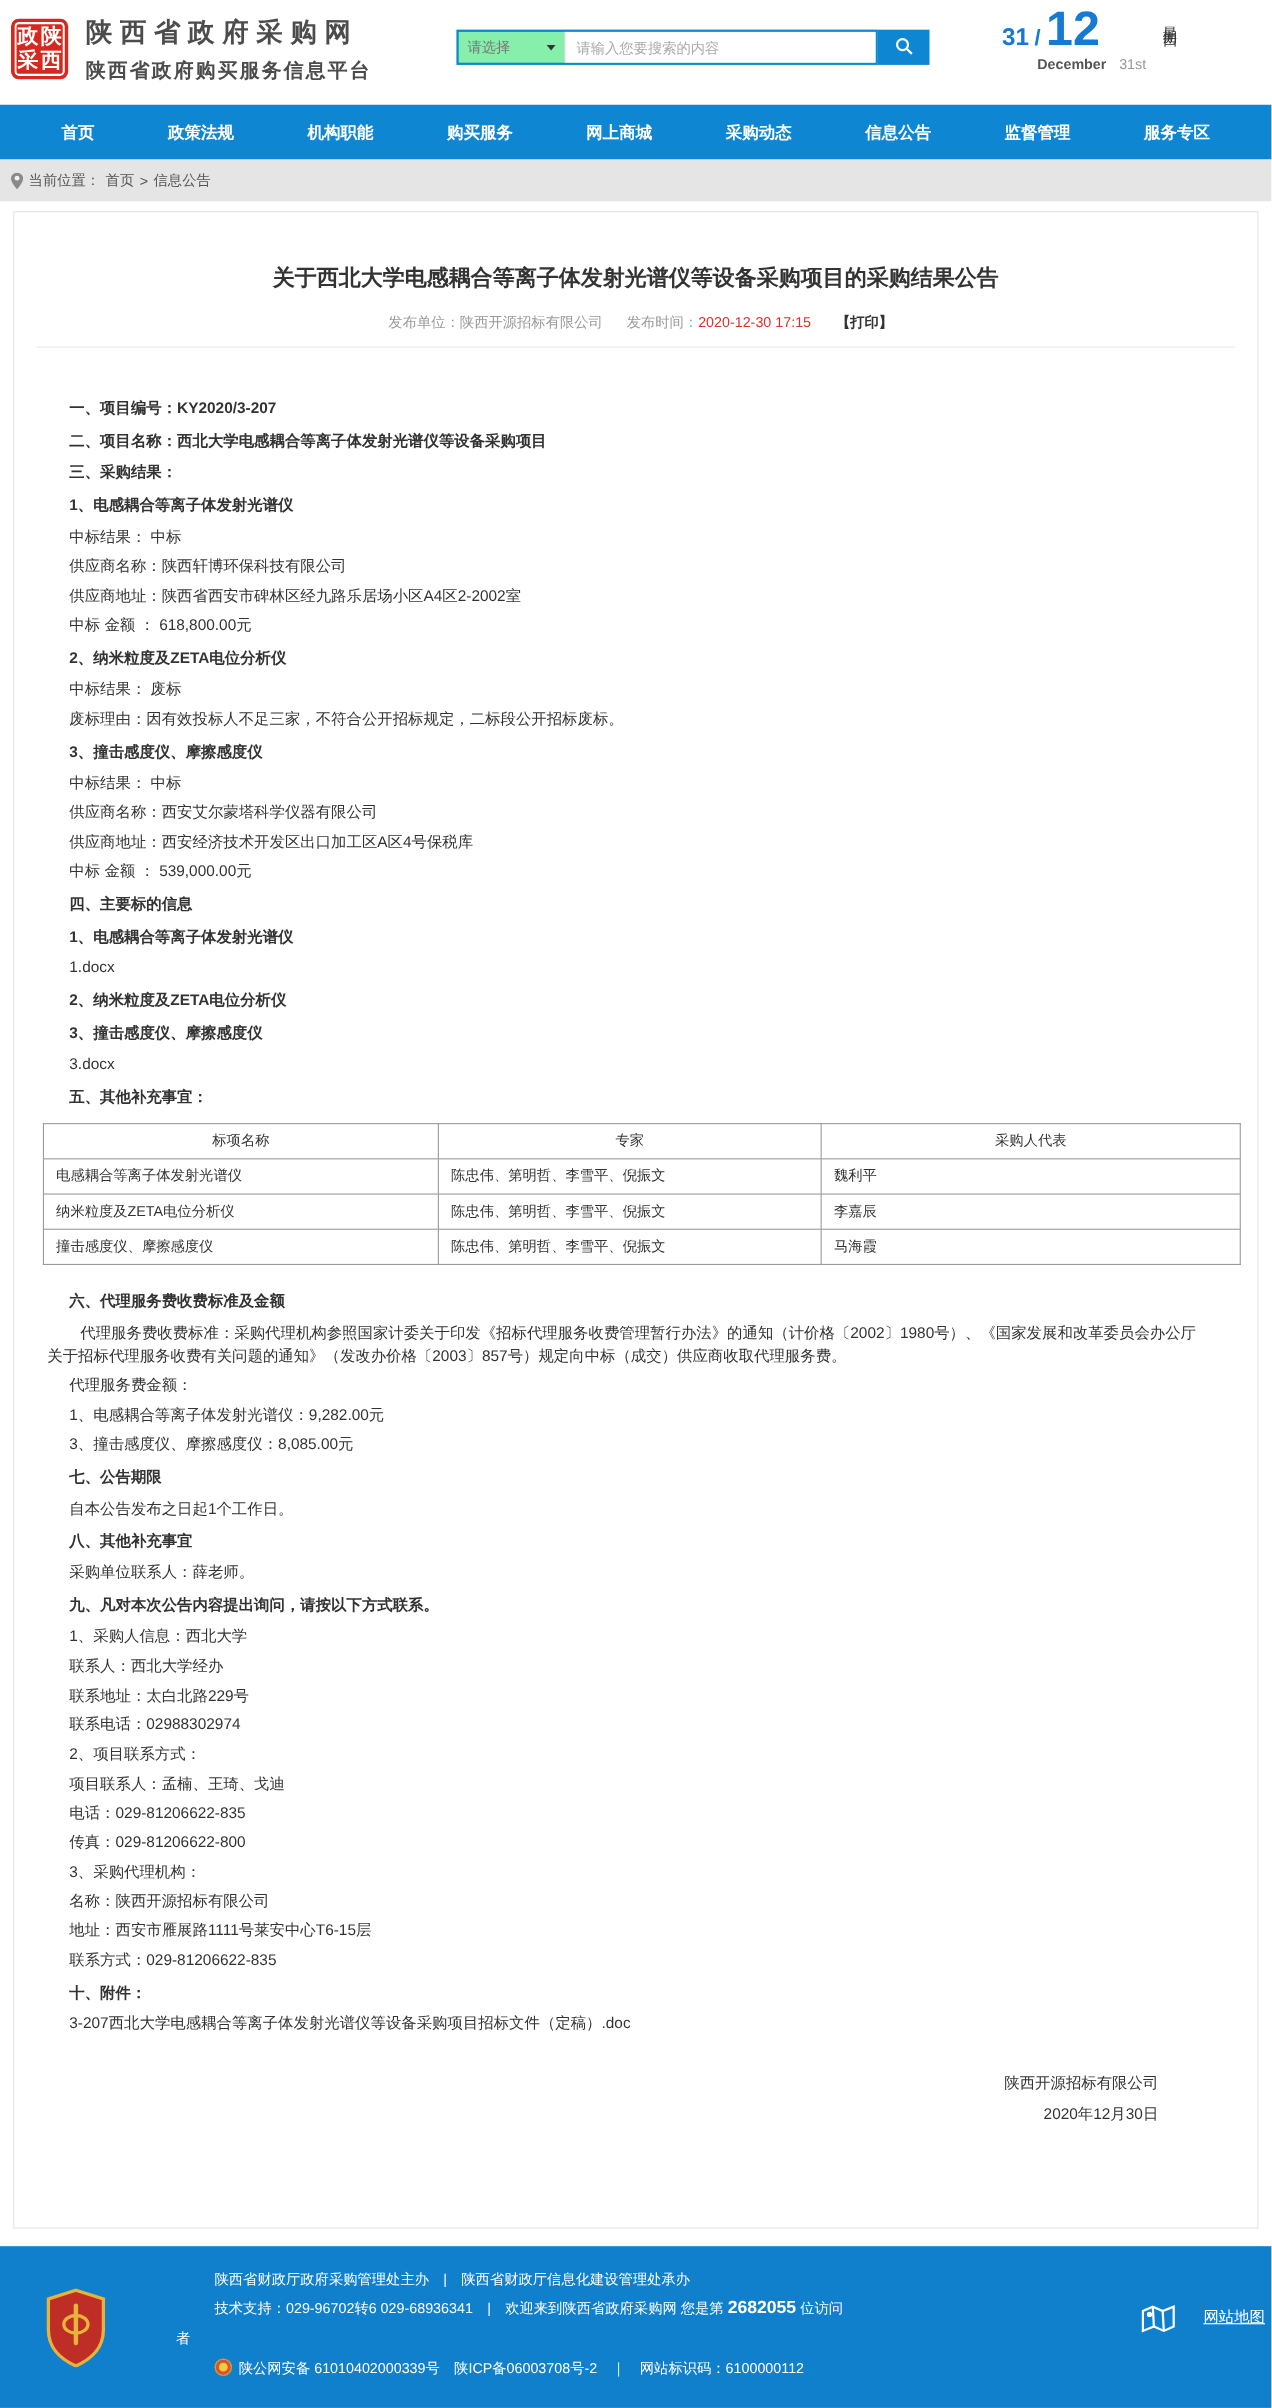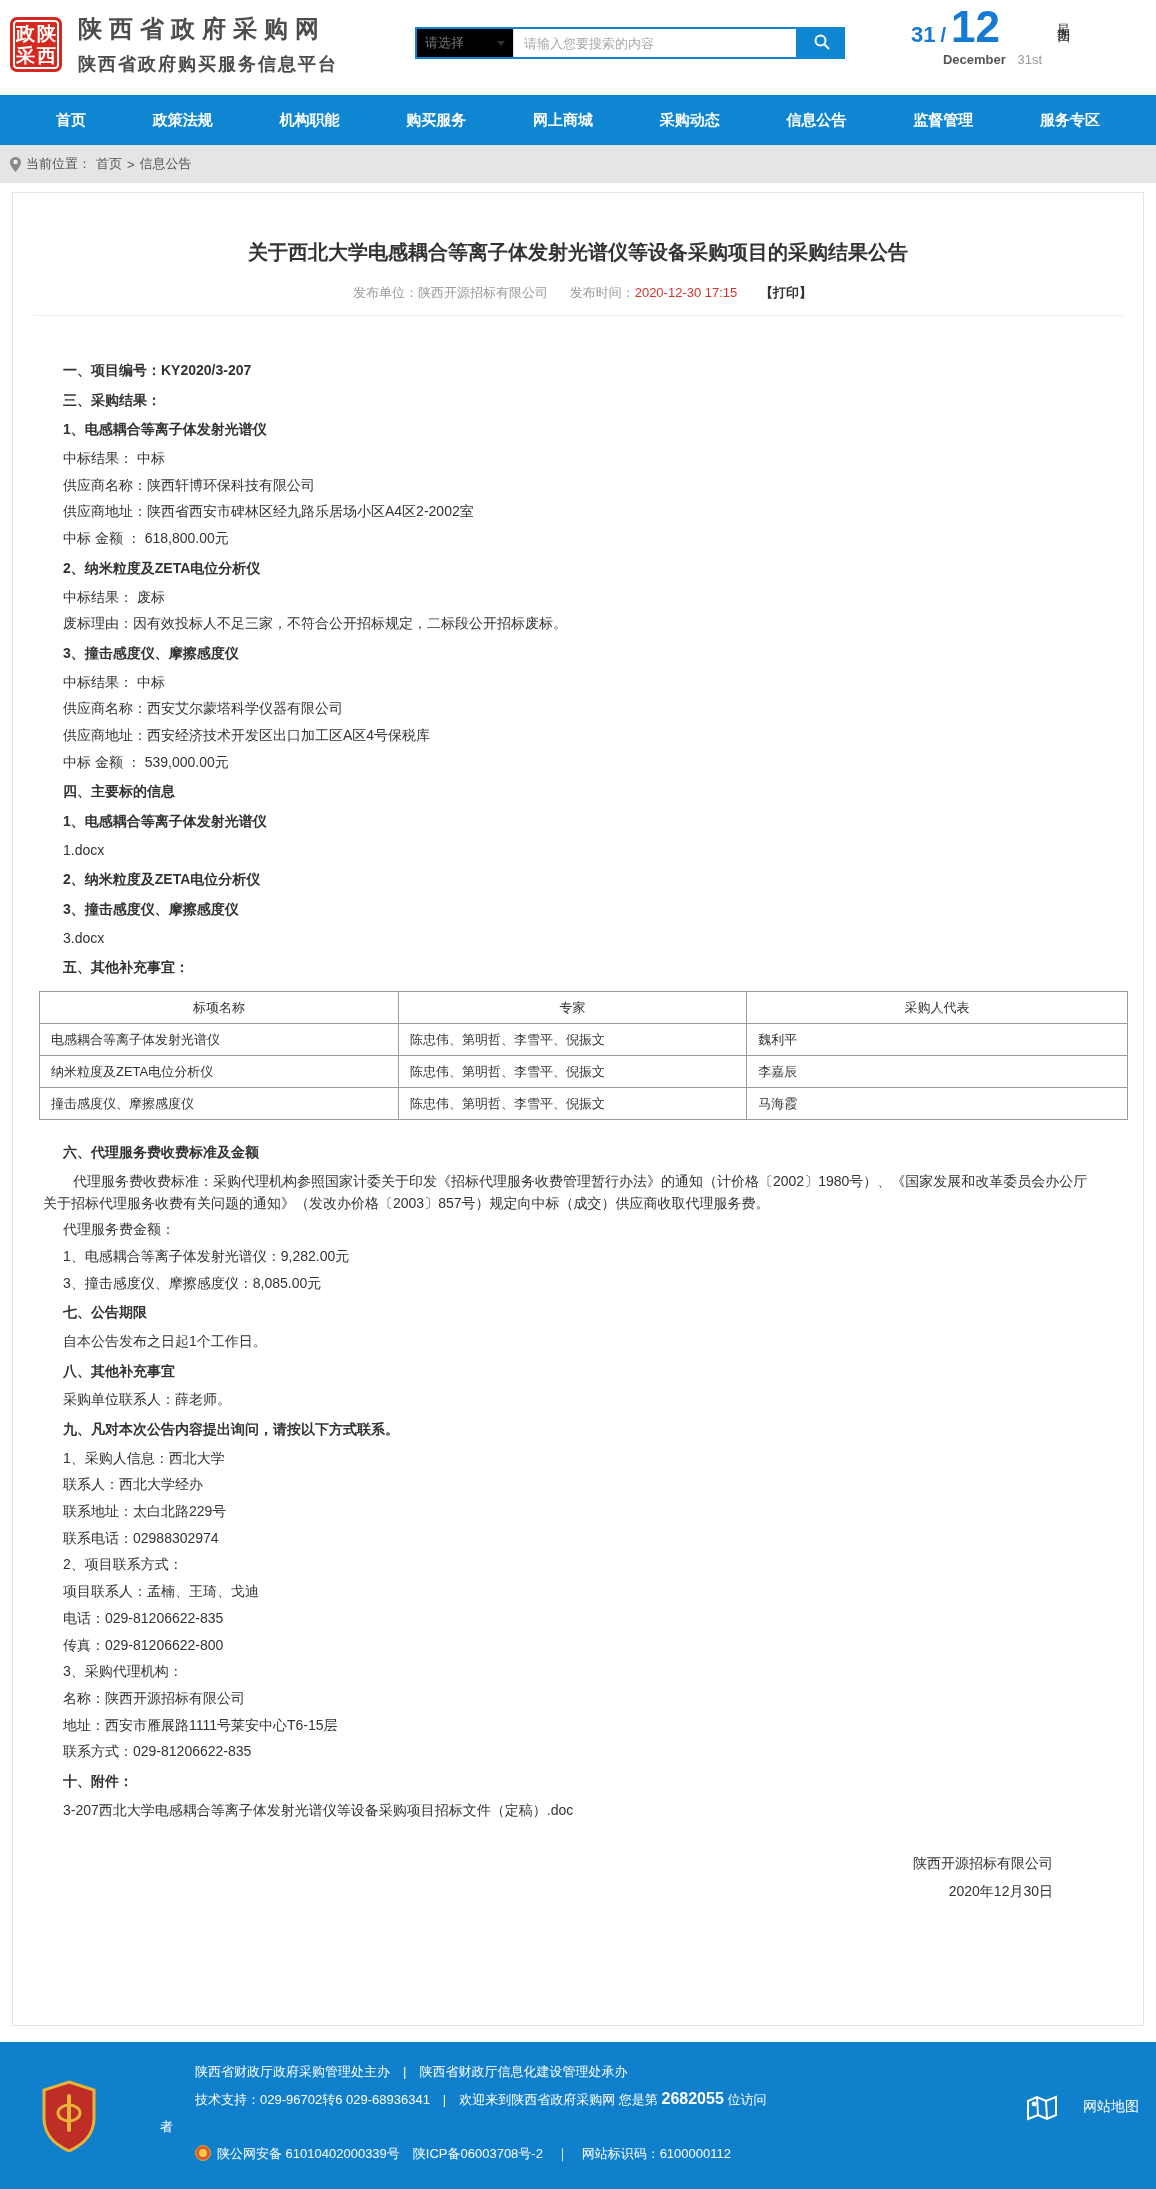--- a/index.html
+++ b/index.html
@@ -8,21 +8,21 @@
   
   .header{position:relative;height:95px;background:#fff;}
   .logo{position:absolute;left:10px;top:13px;display:flex;align-items:center;gap:16px;cursor:pointer;}
   .seal{width:52px;height:55px;background:#d5281e;border:3px solid #d5281e;border-radius:7px;
         box-shadow:inset 0 0 0 2px #fff;display:grid;grid-template-columns:1fr 1fr;grid-template-rows:1fr 1fr;
         place-items:center;padding:2px;box-sizing:border-box;}
   .seal span{color:#fff;font-weight:bold;font-size:19px;line-height:1;}
   .site-title{font-size:24px;font-weight:bold;color:#4c4c4c;letter-spacing:7px;margin:0 0 7px 0;}
   .site-subtitle{font-size:18px;font-weight:bold;color:#4c4c4c;letter-spacing:2px;margin:0;}
   .searchbar{position:absolute;left:415px;top:27px;display:flex;height:32px;}
-  .search-box{display:flex;border:2px solid #0e86d2;background:#000000;box-sizing:border-box;height:32px;}
+  .search-box{display:flex;border:2px solid #0e86d2;background:#86efac;box-sizing:border-box;height:32px;}
   .search-select{width:80px;display:flex;align-items:center;justify-content:space-between;padding:0 8px;
         color:#777;font-size:13px;border-right:1px solid #ddd;cursor:pointer;}
   .caret{width:0;height:0;border-left:4px solid transparent;border-right:4px solid transparent;border-top:5px solid #333;}
   .search-input{width:262px;border:none;outline:none;padding:0 10px;font-size:13px;color:#333;}
   .search-input::placeholder{color:#aaa;}
   .search-btn{width:47px;height:32px;background:#0e86d2;border:none;display:flex;align-items:center;justify-content:center;cursor:pointer;}
   .date-widget{position:absolute;right:84px;top:8px;display:flex;gap:12px;}
   .date-nums{display:flex;align-items:baseline;gap:5px;color:#1679d2;}
   .d-day{font-size:22px;font-weight:bold;}
   .d-slash{font-size:20px;font-weight:bold;}
@@ -60,21 +60,21 @@
   .signature{text-align:right;padding-right:40px;margin-top:28px;font-size:14px;line-height:2;}
 
   
   .footer{margin-top:16px;height:147px;background:#1080cd;position:relative;color:#ffffff;}
   .emblem{position:absolute;left:40px;top:38px;}
   .footer-text{position:absolute;left:160px;top:16px;width:700px;font-size:13px;line-height:27px;}
   .f-ind{padding-left:35px;}
   .visitor{font-weight:bold;font-size:16px;}
   .badge-dot{display:inline-block;width:14px;height:14px;border-radius:50%;background:#f5c842;border:1px solid #c99d2e;
         vertical-align:-3px;margin-right:6px;box-shadow:inset 0 0 0 3px #d8552f;}
-  .sitemap{position:absolute;right:17px;top:50px;display:flex;align-items:center;gap:24px;font-size:14px;cursor:pointer;}
+  .sitemap{position:absolute;right:6px;top:50px;display:flex;align-items:center;gap:24px;font-size:14px;cursor:pointer;text-decoration:underline;}
 </style>
 </head>
 <body>
 
 <div class="header">
   <div class="logo">
     <div class="seal" id="seal">
         <span>政</span>
         <span>陕</span>
         <span>采</span>
@@ -152,20 +152,21 @@
     <span class="meta-seg"><span>发布单位：</span><span>陕西开源招标有限公司</span></span>
     <span class="meta-seg"><span>发布时间：</span><span class="meta-time">2020-12-30 17:15</span></span>
     <span class="print">【打印】</span>
   </div>
 
   <div class="meta-divider"></div>
 
   <div class="article-body">
     <div id="body-before">
         <div class="ln ln-h">一、项目编号：KY2020/3-207</div>
+        <div class="ln ln-h">二、项目名称：西北大学电感耦合等离子体发射光谱仪等设备采购项目</div>
         <div class="ln ln-h">三、采购结果：</div>
         <div class="ln ln-h">1、电感耦合等离子体发射光谱仪</div>
         <div class="ln ln-p">中标结果： 中标</div>
         <div class="ln ln-p">供应商名称：陕西轩博环保科技有限公司</div>
         <div class="ln ln-p">供应商地址：陕西省西安市碑林区经九路乐居场小区A4区2-2002室</div>
         <div class="ln ln-p">中标 金额 ： 618,800.00元</div>
         <div class="ln ln-h">2、纳米粒度及ZETA电位分析仪</div>
         <div class="ln ln-p">中标结果： 废标</div>
         <div class="ln ln-p">废标理由：因有效投标人不足三家，不符合公开招标规定，二标段公开招标废标。</div>
         <div class="ln ln-h">3、撞击感度仪、摩擦感度仪</div>

